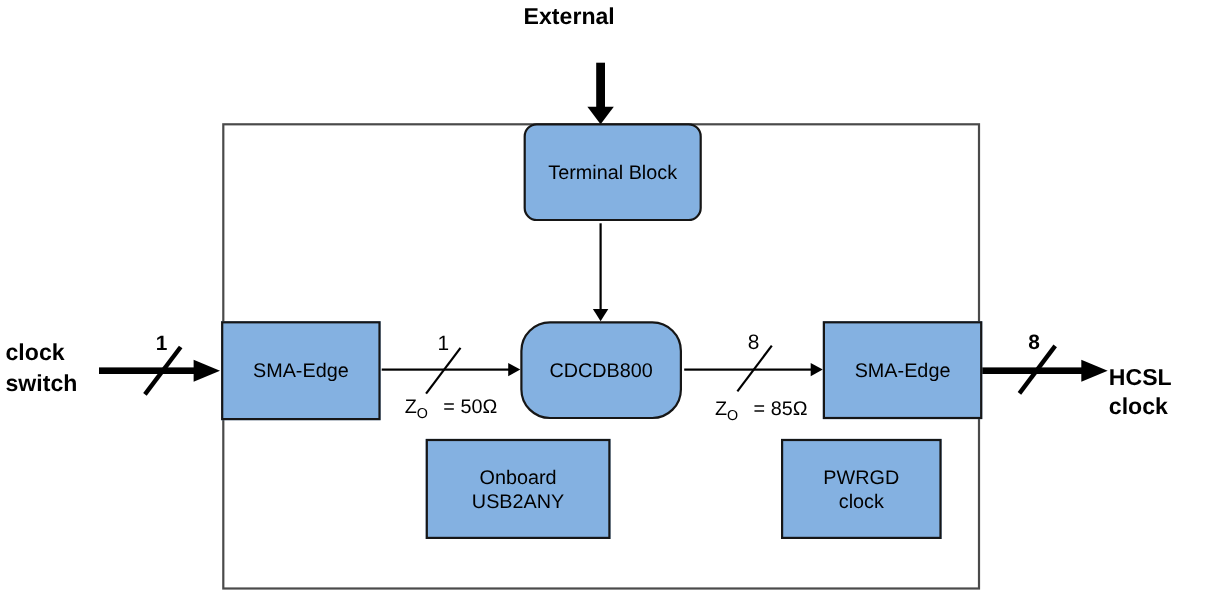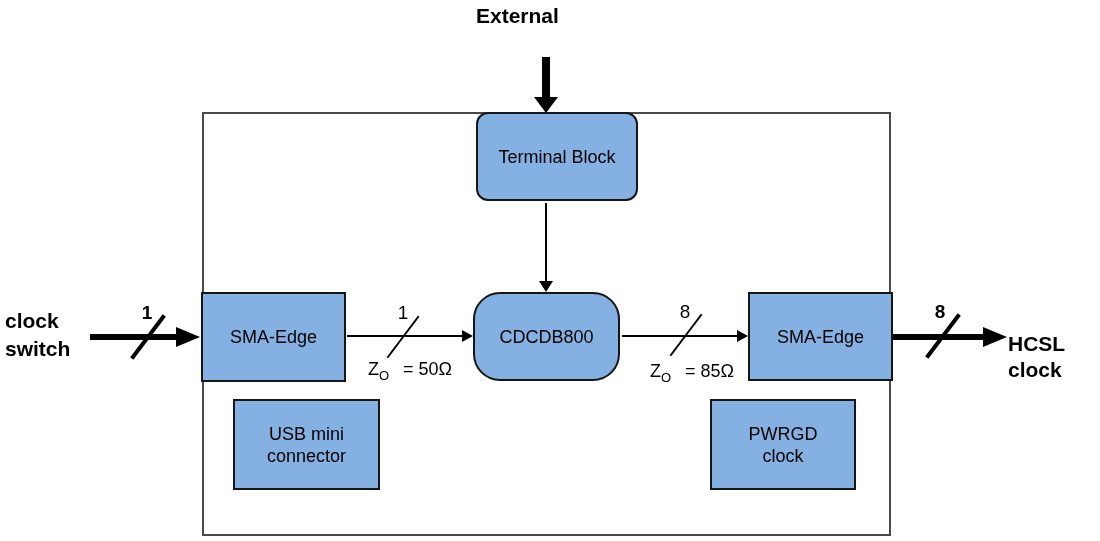--- a/index.html
+++ b/index.html
@@ -118,22 +118,22 @@
   <div class="abs shaft" style="left:893px;top:334px;width:92px;height:6px;"></div>
   <div class="abs head-right" style="left:983px;top:327px;"></div>
   <div class="abs slash" style="left:916px;top:334px;width:54px;height:4px;transform:rotate(-53deg);"></div>
   <div class="abs buslabel bold" style="left:927px;top:301px;width:26px;">8</div>
 
   <div class="abs biglabel center" style="left:1008px;top:291px;width:92px;line-height:26px;margin-top:40px;">
     <div>HCSL</div>
     <div>clock</div>
   </div>
 
-  <div class="abs box" style="left:233px;top:399px;width:147px;height:91px;">
-    <span>USB mini</span>
-    <span>connector</span>
+  <div class="abs box" style="left:387px;top:399px;width:168px;height:91px;">
+    <span>Onboard</span>
+    <span>USB2ANY</span>
   </div>
   <div class="abs box" style="left:710px;top:399px;width:146px;height:91px;">
     <span>PWRGD</span>
     <span>clock</span>
   </div>
 
 </div>
 
 </body></html>

